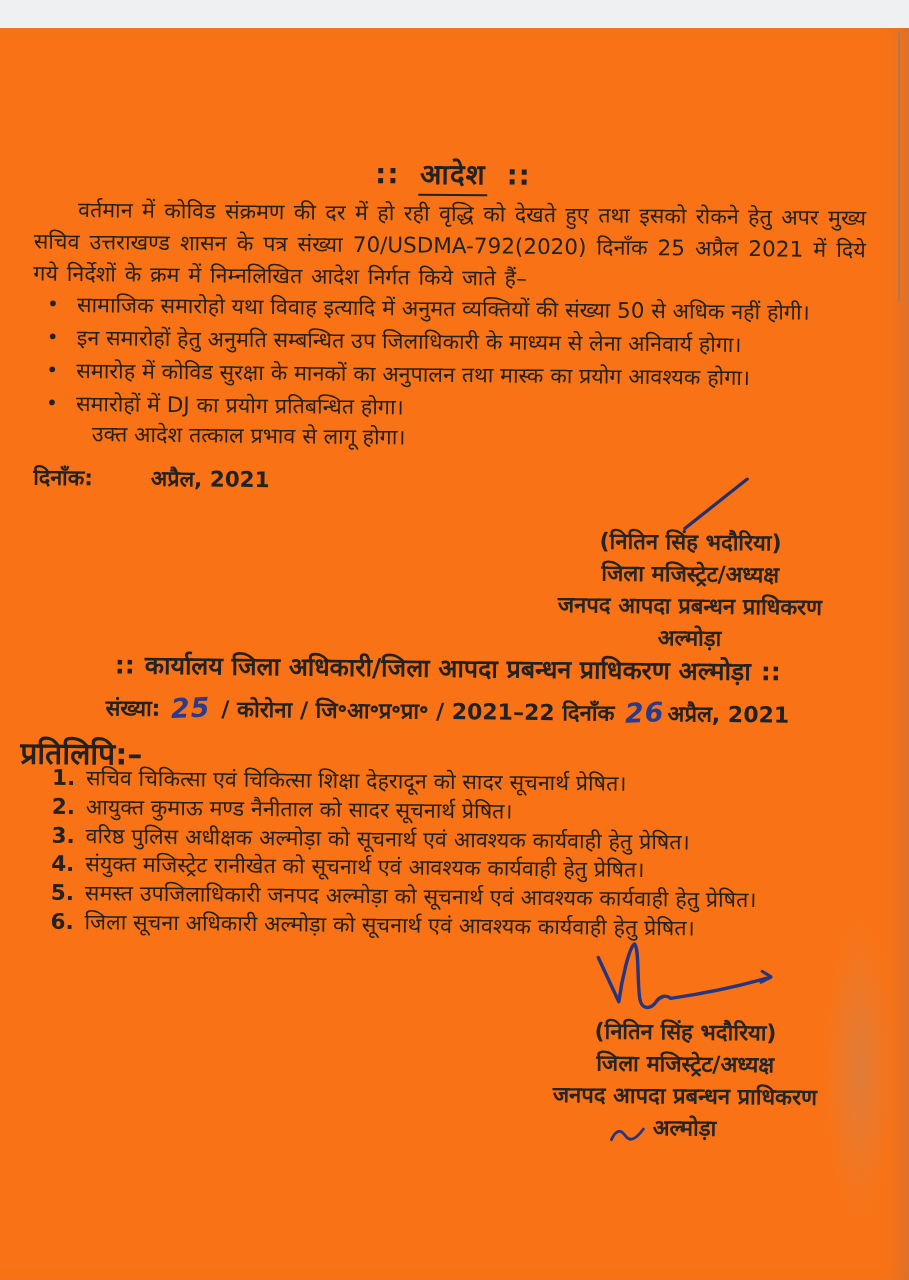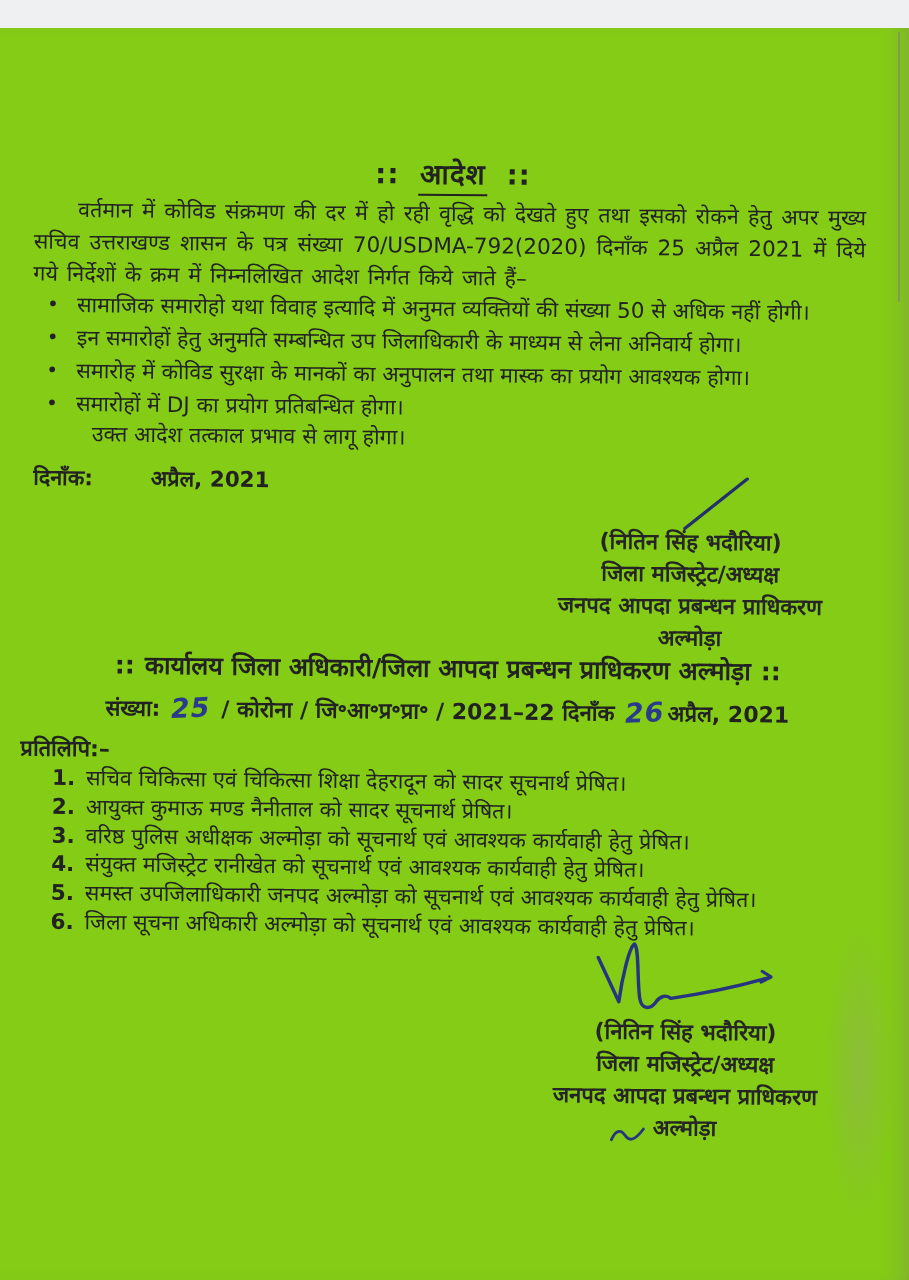--- a/index.html
+++ b/index.html
@@ -14,21 +14,21 @@
     width: 909px;
     height: 1280px;
     background: #eef0f2;
     overflow: hidden;
   }
   .paper {
     position: absolute;
     top: 28px; left: 0;
     width: 909px;
     height: 1252px;
-    background: #84cc16;
+    background: #f97316;
     box-shadow: inset -18px 0 22px -14px rgba(120,110,110,0.35);
   }
   .edge-line {
     position: absolute;
     top: 4px; right: 9px;
     width: 2px; height: 270px;
     background: #7d7d85;
     opacity: 0.55;
   }
   .edge-blob {
@@ -150,21 +150,21 @@
     transform: rotate(-3deg);
     margin: 0 3px;
     position: relative;
     top: 1px;
     letter-spacing: 1px;
   }
 
   .copies-label {
     position: absolute;
     top: 708px; left: 28px;
-    font-size: 22px;
+    font-size: 30px;
     font-weight: bold;
   }
   .copies {
     position: absolute;
     top: 740px; left: 60px;
     width: 810px;
   }
   .copy-row {
     display: flex;
     align-items: flex-start;

